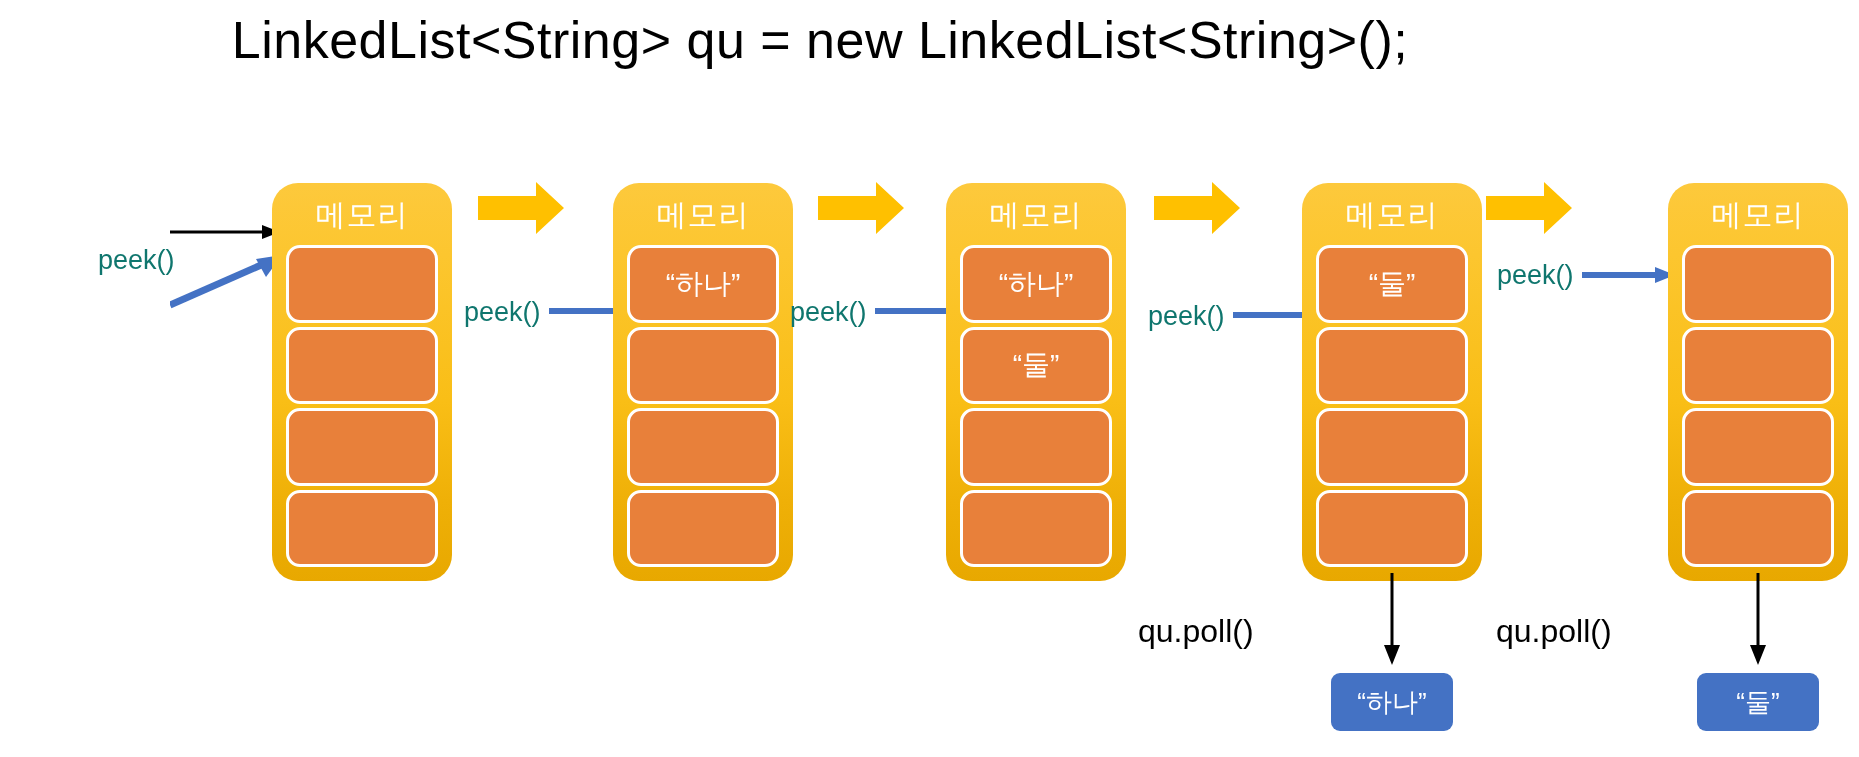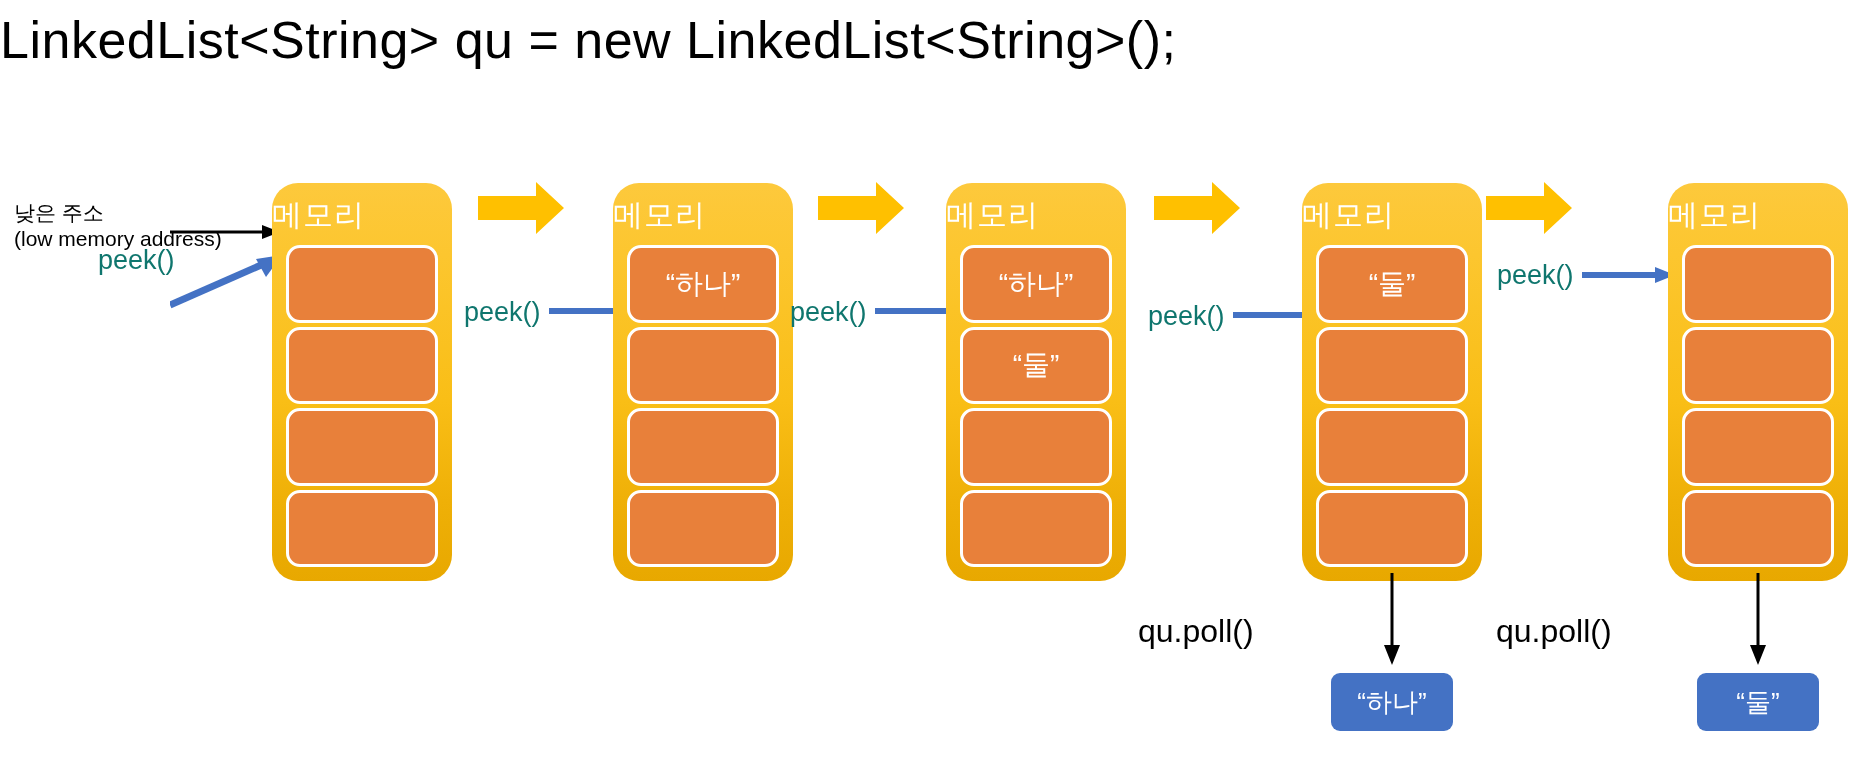--- a/index.html
+++ b/index.html
@@ -17,21 +17,21 @@
     background: #ffffff;
     overflow: hidden;
   }
 
   
   .title {
     position: absolute;
     left: 0;
     top: 10px;
     width: 1640px;
-    text-align: left;
+    text-align: center;
     font-size: 52px;
     color: #000000;
     letter-spacing: 0.5px;
     white-space: nowrap;
   }
 
   
   .addr-label {
     position: absolute;
     left: 14px;
@@ -52,20 +52,21 @@
     height: 398px;
     border-radius: 26px;
     background: linear-gradient(180deg, #FDC93C 0%, #FCC62F 18%, #F9BE16 55%, #EFB007 80%, #E8A800 100%);
     box-sizing: border-box;
   }
   .mem-title {
     position: absolute;
     top: 12px;
     left: 0;
     width: 100%;
+    text-align: center;
     color: #ffffff;
     font-size: 30px;
     letter-spacing: 1px;
   }
   .cells {
     position: absolute;
     left: 14px;
     top: 62px;
     right: 14px;
     bottom: 14px;
@@ -156,24 +157,20 @@
   }
   .poll-arrow svg { display: block; }
 </style>
 </head>
 <body>
 
 <div id="canvas">
 
   <div class="title">LinkedList&lt;String&gt; qu = new LinkedList&lt;String&gt;();</div>
 
-  <div class="addr-label">
-    <span class="ko">낮은 주소</span>
-    <span class="en">(low memory address)</span>
-  </div>
 
   <div class="black-arrow-h">
     <svg width="110" height="20" viewBox="0 0 110 20">
       <line x1="0" y1="10" x2="96" y2="10" stroke="#000000" stroke-width="3"></line>
       <polygon points="110,10 92,3 92,17" fill="#000000"></polygon>
     </svg>
   </div>
 
   <div class="peek" style="left:98px; top:245px;">peek()</div>
   <div class="peek-diag">

